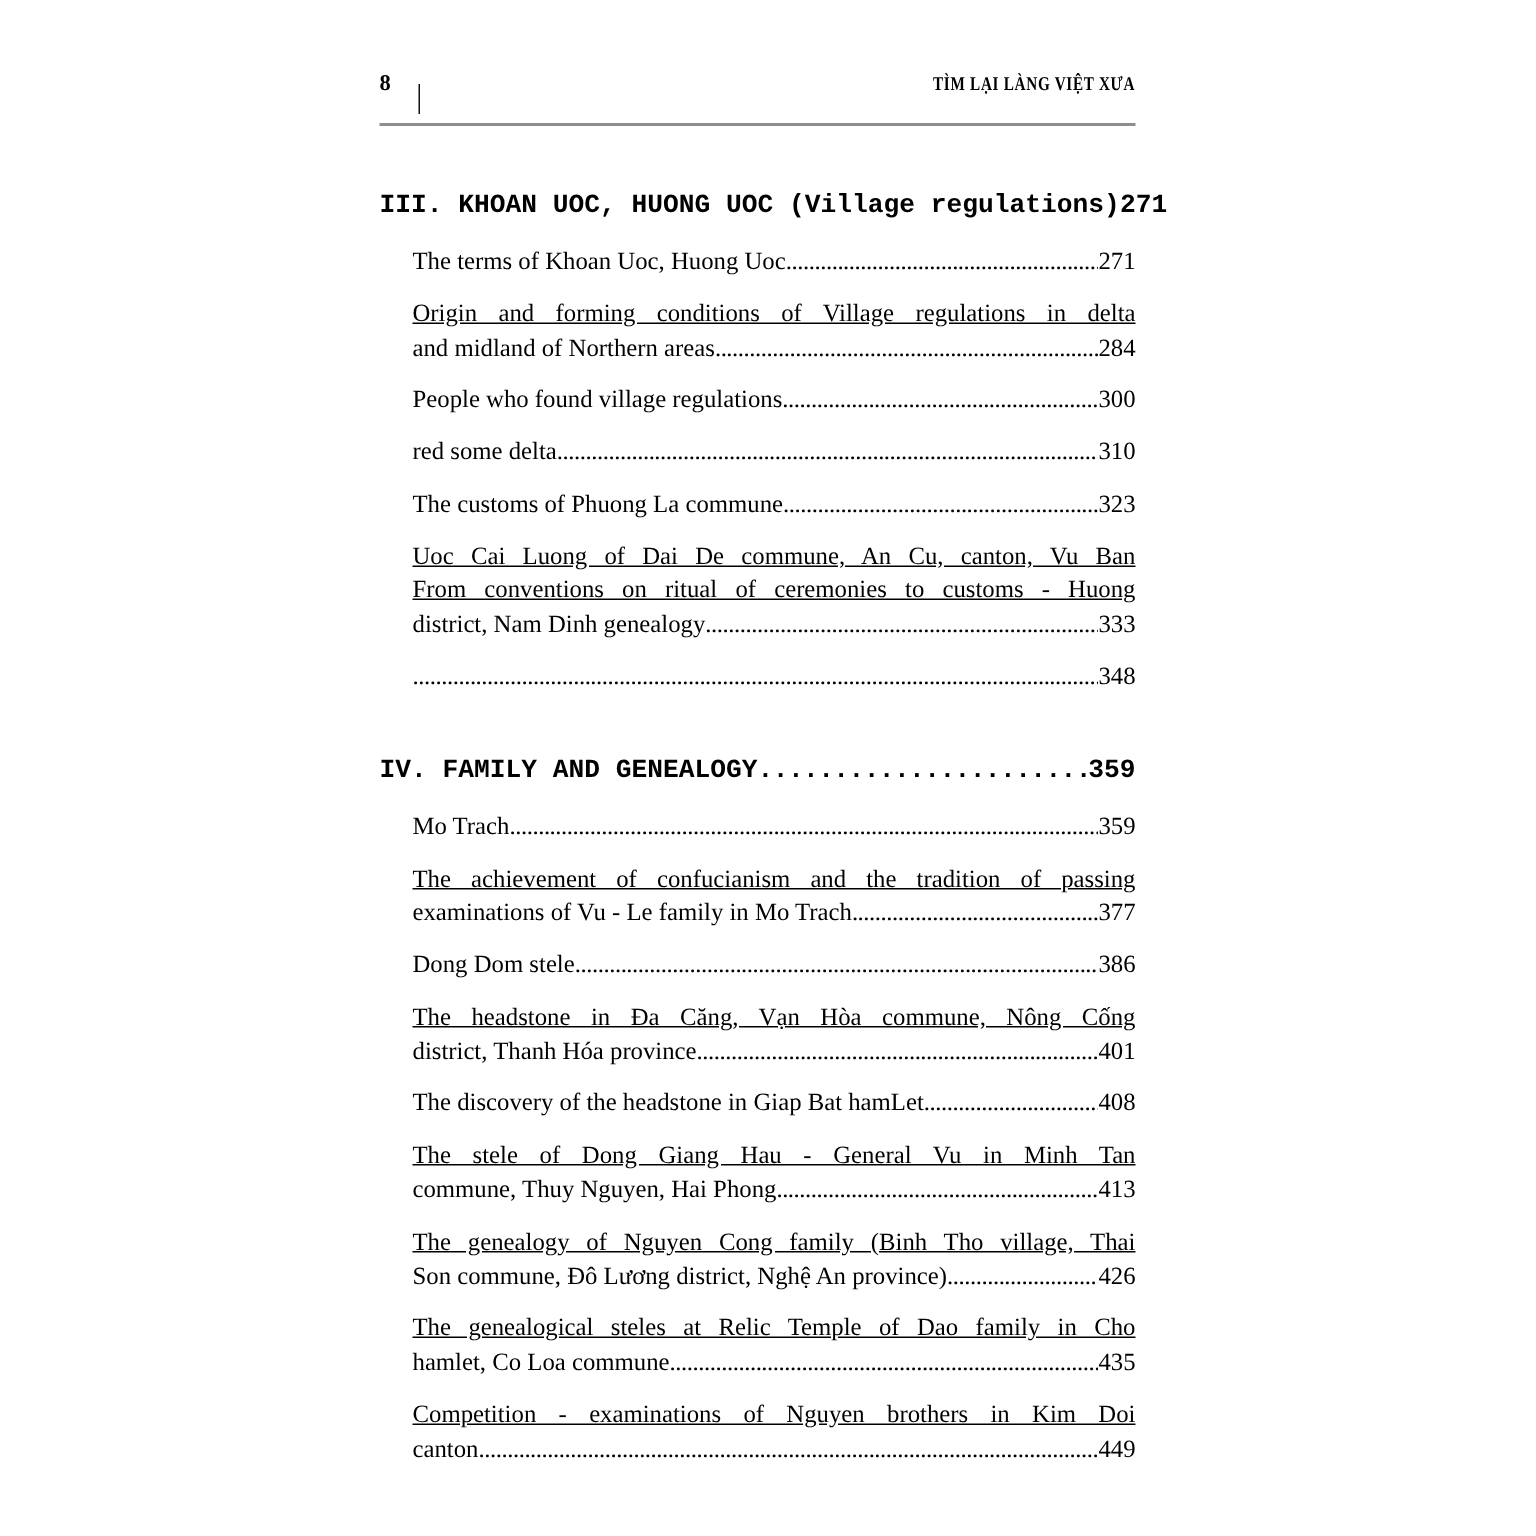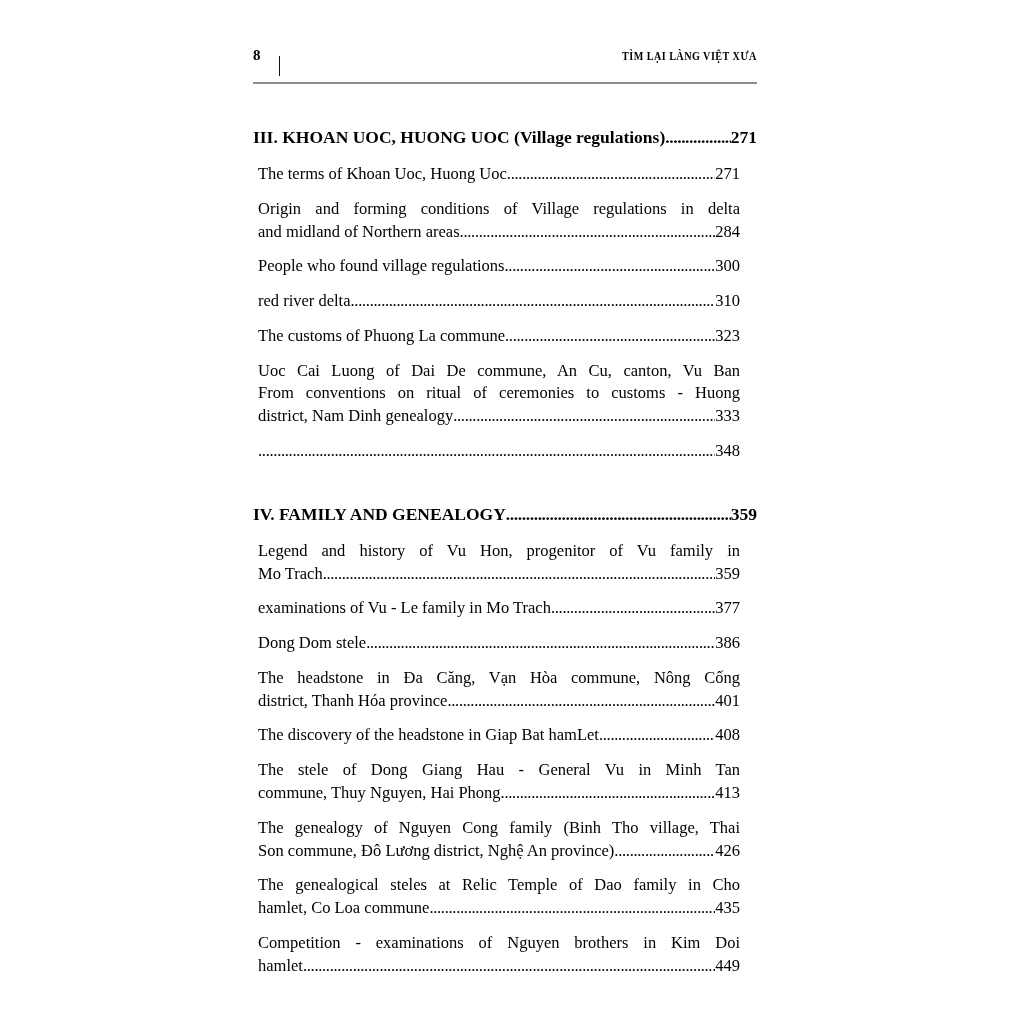--- a/index.html
+++ b/index.html
@@ -73,20 +73,21 @@
   }
 
   .section-heading {
     font-weight: bold;
     font-size: 17.5px;
     line-height: 1.32;
     margin-bottom: 14px;
     display: flex;
     align-items: baseline;
     width: 100%;
+    font-family: Liberation Mono, monospace;
   }
   .section-heading .txt {
     white-space: nowrap;
   }
   .section-heading .leaders {
     flex: 1 1 auto;
     overflow: hidden;
     white-space: nowrap;
     margin: 0 0 0 0;
     font-weight: bold;
@@ -97,29 +98,30 @@
     font-weight: bold;
   }
 
   .section-gap {
     height: 28px;
   }
 
   .entry {
     font-size: 16.5px;
     line-height: 1.38;
-    margin-left: 5px;
+    margin-left: 22px;
     margin-bottom: 12px;
     width: 482px;
   }
   
   .entry .body {
     text-align: justify;
     text-align-last: justify;
     display: block;
+    text-decoration: underline;
   }
   .entry .lastline {
     display: flex;
     align-items: baseline;
     width: 100%;
   }
   .entry .lastline .txt {
     white-space: nowrap;
   }
   .entry .lastline .leaders {
@@ -169,21 +171,21 @@
         </div>
         <div class="entry single">
           <span class="lastline">
             <span class="txt">People who found village regulations</span>
             <span class="leaders">..................................................................................................................................................</span>
             <span class="pg">300</span>
           </span>
         </div>
         <div class="entry">
           <span class="lastline">
-            <span class="txt">red river delta</span>
+            <span class="txt">red some delta</span>
             <span class="leaders">..................................................................................................................................................</span>
             <span class="pg">310</span>
           </span>
         </div>
         <div class="entry single">
           <span class="lastline">
             <span class="txt">The customs of Phuong La commune</span>
             <span class="leaders">..................................................................................................................................................</span>
             <span class="pg">323</span>
           </span>
@@ -203,28 +205,28 @@
             <span class="pg">348</span>
           </span>
         </div>
         <div class="section-gap"></div>
         <div class="section-heading">
           <span class="txt">IV. FAMILY AND GENEALOGY</span>
           <span class="leaders">..................................................................................................................................................</span>
           <span class="pg">359</span>
         </div>
         <div class="entry">
-          <span class="body">Legend and history of Vu Hon, progenitor of Vu family in</span>
           <span class="lastline">
             <span class="txt">Mo Trach</span>
             <span class="leaders">..................................................................................................................................................</span>
             <span class="pg">359</span>
           </span>
         </div>
         <div class="entry">
+          <span class="body">The achievement of confucianism and the tradition of passing</span>
           <span class="lastline">
             <span class="txt">examinations of Vu - Le family in Mo Trach</span>
             <span class="leaders">..................................................................................................................................................</span>
             <span class="pg">377</span>
           </span>
         </div>
         <div class="entry single">
           <span class="lastline">
             <span class="txt">Dong Dom stele</span>
             <span class="leaders">..................................................................................................................................................</span>
@@ -266,21 +268,21 @@
           <span class="body">The genealogical steles at Relic Temple of Dao family in Cho</span>
           <span class="lastline">
             <span class="txt">hamlet, Co Loa commune</span>
             <span class="leaders">..................................................................................................................................................</span>
             <span class="pg">435</span>
           </span>
         </div>
         <div class="entry">
           <span class="body">Competition - examinations of Nguyen brothers in Kim Doi</span>
           <span class="lastline">
-            <span class="txt">hamlet</span>
+            <span class="txt">canton</span>
             <span class="leaders">..................................................................................................................................................</span>
             <span class="pg">449</span>
           </span>
         </div>
       </div>
 
   </div>
 </div>
 
 </body></html>

